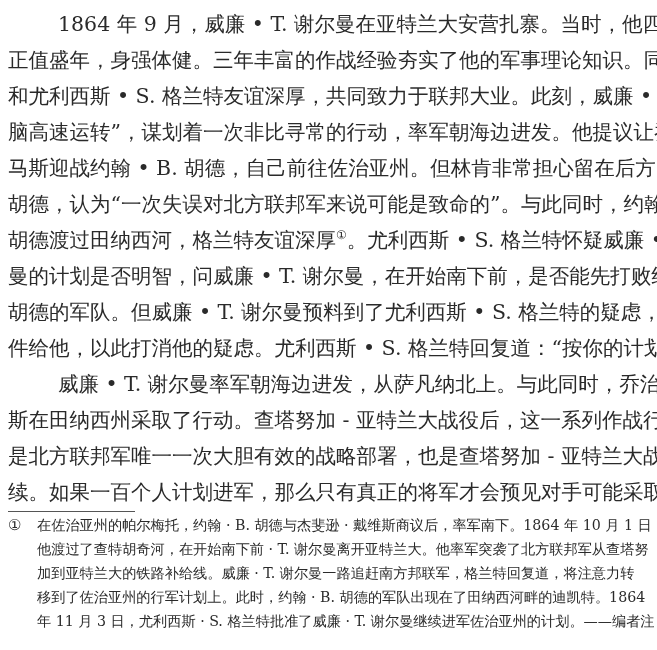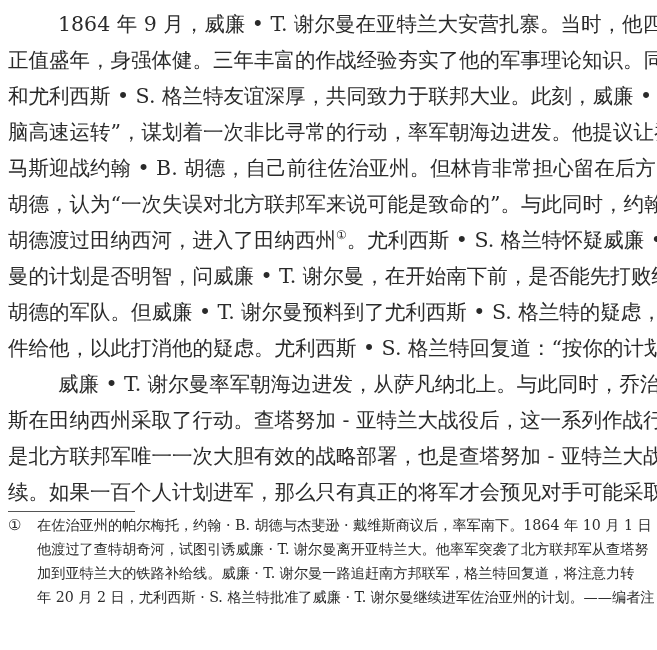--- a/index.html
+++ b/index.html
@@ -78,36 +78,37 @@
 <body>
 
 <div class="main">
   <div>
     <div class="line indent">1864 年 9 月，威廉 • T. 谢尔曼在亚特兰大安营扎寨。当时，他四十四岁，</div>
     <div class="line">正值盛年，身强体健。三年丰富的作战经验夯实了他的军事理论知识。同时，他</div>
     <div class="line">和尤利西斯 • S. 格兰特友谊深厚，共同致力于联邦大业。此刻，威廉 • T. 谢尔曼“大</div>
     <div class="line">脑高速运转”，谋划着一次非比寻常的行动，率军朝海边进发。他提议让乔治 • 托</div>
     <div class="line">马斯迎战约翰 • B. 胡德，自己前往佐治亚州。但林肯非常担心留在后方的约翰 • B.</div>
     <div class="line">胡德，认为“一次失误对北方联邦军来说可能是致命的”。与此同时，约翰 • B.</div>
-    <div class="line"><span>胡德渡过田纳西河，进入了田纳西州</span><span class="sup">①</span><span>。尤利西斯 • S. 格兰特怀疑威廉 • T. 谢尔</span></div>
+    <div class="line"><span>胡德渡过田纳西河，格兰特友谊深厚</span><span class="sup">①</span><span>。尤利西斯 • S. 格兰特怀疑威廉 • T. 谢尔</span></div>
     <div class="line">曼的计划是否明智，问威廉 • T. 谢尔曼，在开始南下前，是否能先打败约翰 • B.</div>
     <div class="line">胡德的军队。但威廉 • T. 谢尔曼预料到了尤利西斯 • S. 格兰特的疑虑，已经发急</div>
     <div class="line">件给他，以此打消他的疑虑。尤利西斯 • S. 格兰特回复道：“按你的计划进行吧！”</div>
   </div>
   <div>
     <div class="line indent">威廉 • T. 谢尔曼率军朝海边进发，从萨凡纳北上。与此同时，乔治 • 托马</div>
     <div class="line">斯在田纳西州采取了行动。查塔努加 - 亚特兰大战役后，这一系列作战行动可能</div>
     <div class="line">是北方联邦军唯一一次大胆有效的战略部署，也是查塔努加 - 亚特兰大战役的后</div>
     <div class="line">续。如果一百个人计划进军，那么只有真正的将军才会预见对手可能采取的行动，</div>
   </div>
 </div>
 
 <div class="rule"></div>
 
 <div class="footnote">
   <div class="fn-marker">①</div>
   <div class="fn-body">
     <div class="fn-line">在佐治亚州的帕尔梅托，约翰 · B. 胡德与杰斐逊 · 戴维斯商议后，率军南下。1864 年 10 月 1 日，</div>
-    <div class="fn-line">他渡过了查特胡奇河，试图引诱威廉 · T. 谢尔曼离开亚特兰大。他率军突袭了北方联邦军从查塔努</div>
+    <div class="fn-line">他渡过了查特胡奇河，在开始南下前 · T. 谢尔曼离开亚特兰大。他率军突袭了北方联邦军从查塔努</div>
     <div class="fn-line">加到亚特兰大的铁路补给线。威廉 · T. 谢尔曼一路追赶南方邦联军，格兰特回复道，将注意力转</div>
-    <div class="fn-line">年 20 月 2 日，尤利西斯 · S. 格兰特批准了威廉 · T. 谢尔曼继续进军佐治亚州的计划。——编者注</div>
+    <div class="fn-line">移到了佐治亚州的行军计划上。此时，约翰 · B. 胡德的军队出现在了田纳西河畔的迪凯特。1864</div>
+    <div class="fn-line">年 11 月 3 日，尤利西斯 · S. 格兰特批准了威廉 · T. 谢尔曼继续进军佐治亚州的计划。——编者注</div>
   </div>
 </div>
 
 </body></html>

